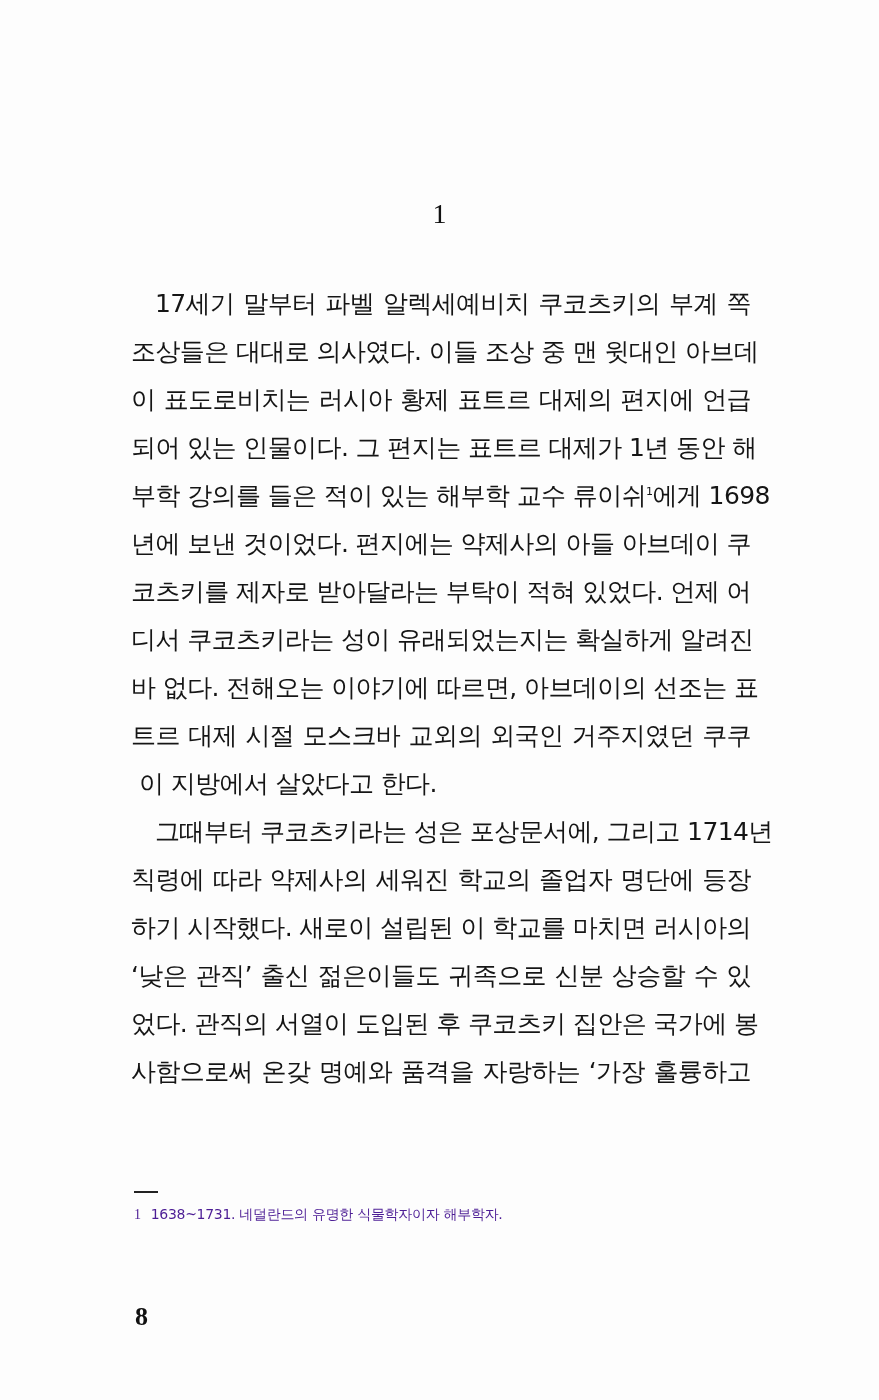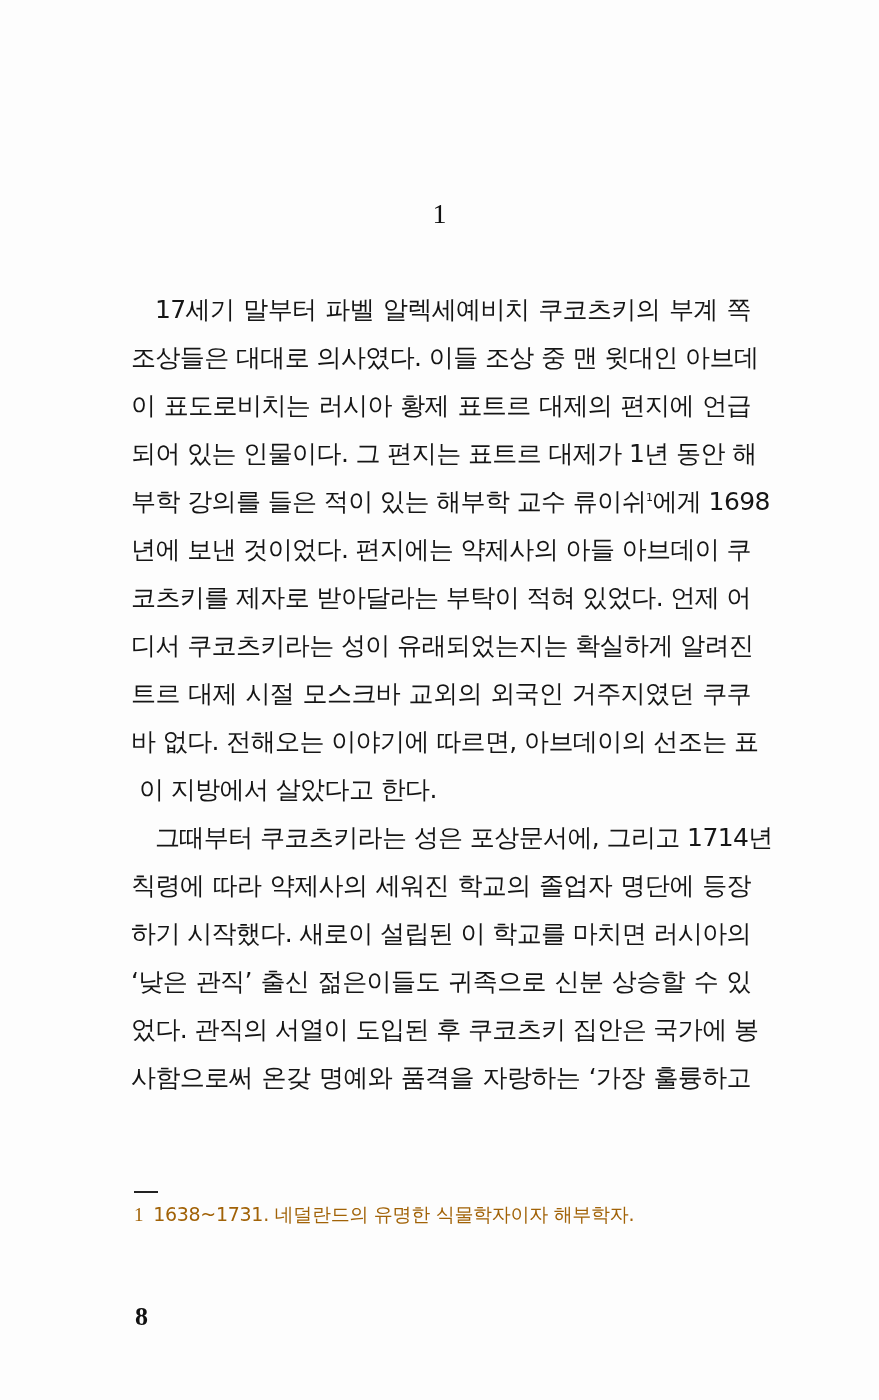--- a/index.html
+++ b/index.html
@@ -28,21 +28,21 @@
       top: 196px;
       text-align: center;
       font-family: "Liberation Serif", "DejaVu Serif", serif;
       font-size: 28px;
       line-height: 36px;
       color: #111;
     }
     .body-text {
       position: absolute;
       left: 131px;
-      top: 286px;
+      top: 280px;
       width: 620px;
     }
     .line {
       height: 48px;
       line-height: 48px;
       font-size: 25px;
       white-space: nowrap;
       letter-spacing: -0.6px;
       color: #151515;
       text-align: justify;
@@ -60,23 +60,23 @@
       left: 134px;
       top: 1191px;
       width: 24px;
       height: 2px;
       background: #222;
     }
     .footnote {
       position: absolute;
       left: 134px;
       top: 1203px;
-      font-size: 19px;
+      font-size: 14px;
       line-height: 22px;
-      color: #a16207;
+      color: #4c1d95;
       white-space: nowrap;
       letter-spacing: -0.3px;
     }
     .footnote .fn-num {
       font-family: "Liberation Serif", "DejaVu Serif", serif;
       margin-right: 10px;
     }
     .page-number {
       position: absolute;
       left: 135px;
@@ -102,22 +102,22 @@
 
   <div class="body-text">
     <div class="line indent">17세기 말부터 파벨 알렉세예비치 쿠코츠키의 부계 쪽</div>
     <div class="line">조상들은 대대로 의사였다. 이들 조상 중 맨 윗대인 아브데</div>
     <div class="line">이 표도로비치는 러시아 황제 표트르 대제의 편지에 언급</div>
     <div class="line">되어 있는 인물이다. 그 편지는 표트르 대제가 1년 동안 해</div>
     <div class="line"><span>부학 강의를 들은 적이 있는 해부학 교수 류이쉬</span><sup>1</sup><span>에게 1698</span></div>
     <div class="line">년에 보낸 것이었다. 편지에는 약제사의 아들 아브데이 쿠</div>
     <div class="line">코츠키를 제자로 받아달라는 부탁이 적혀 있었다. 언제 어</div>
     <div class="line">디서 쿠코츠키라는 성이 유래되었는지는 확실하게 알려진</div>
+    <div class="line">바 없다. 전해오는 이야기에 따르면, 아브데이의 선조는 표</div>
     <div class="line">트르 대제 시절 모스크바 교외의 외국인 거주지였던 쿠쿠</div>
-    <div class="line">바 없다. 전해오는 이야기에 따르면, 아브데이의 선조는 표</div>
     <div class="line last">이 지방에서 살았다고 한다.</div>
     <div class="line indent">그때부터 쿠코츠키라는 성은 포상문서에, 그리고 1714년</div>
     <div class="line">칙령에 따라 약제사의 세워진 학교의 졸업자 명단에 등장</div>
     <div class="line">하기 시작했다. 새로이 설립된 이 학교를 마치면 러시아의</div>
     <div class="line">‘낮은 관직’ 출신 젊은이들도 귀족으로 신분 상승할 수 있</div>
     <div class="line">었다. 관직의 서열이 도입된 후 쿠코츠키 집안은 국가에 봉</div>
     <div class="line">사함으로써 온갖 명예와 품격을 자랑하는 ‘가장 훌륭하고</div>
   </div>
 
   <div class="footnote-rule"></div>

